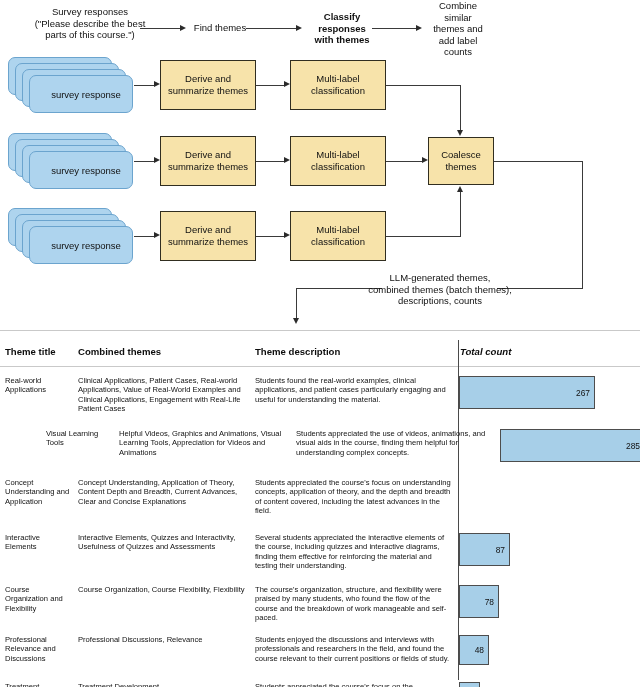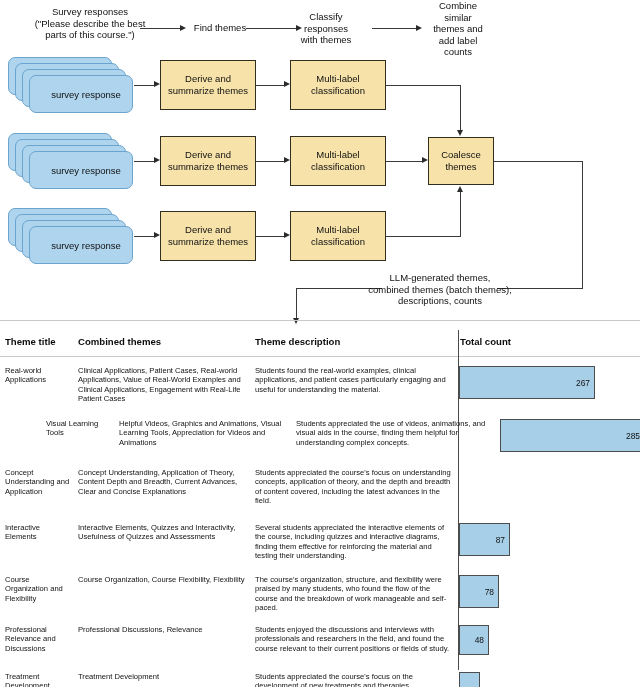--- a/index.html
+++ b/index.html
@@ -18,21 +18,21 @@
   .caption{
     position:absolute;
     font-size:9.5px;
     line-height:11.5px;
     text-align:center;
     color:#101010;
     white-space:pre-line;
   }
   .cap1{left:10px;top:6px;width:160px;}
   .cap2{left:176px;top:22px;width:88px;}
-  .cap3{left:284px;top:11px;width:84px;}
+  .cap3{left:300px;top:11px;width:84px;font-weight:bold;}
   .cap4{left:420px;top:0px;width:76px;}
 
   .stack{position:absolute;width:128px;height:62px;}
   .card{
     position:absolute;
     width:104px;height:38px;
     background:#aed4ee;
     border:1px solid #6ba4ce;
     border-radius:7px;
     box-sizing:border-box;
@@ -66,21 +66,21 @@
   .arrow.up{border-bottom:6px solid #2b2b2b;border-left:3.6px solid transparent;border-right:3.6px solid transparent;}
 
   .annot{
     position:absolute;
     font-size:9.5px;line-height:11.5px;
     text-align:center;color:#101010;
     white-space:pre-line;
   }
 
   
-  .table{position:absolute;left:0;top:320px;width:612px;height:357px;padding-left:28px;}
+  .table{position:absolute;left:0;top:330px;width:612px;height:357px;padding-left:28px;}
   .rule{position:absolute;left:0;width:640px;height:1px;background:#c9c9c9;}
   .th{
     position:absolute;
     font-size:9.6px;font-weight:bold;color:#0d0d0d;
   }
   .row{position:absolute;left:0;width:640px;}
   .cell{
     position:absolute;
     font-size:7.6px;
     line-height:9.4px;
@@ -196,21 +196,21 @@
 combined themes (batch themes),
 descriptions, counts</div>
   </div>
 
   <div class="table">
     <div class="rule" style="top:0px;"></div>
 
     <div class="th" style="left:5px;top:16px;">Theme title</div>
     <div class="th" style="left:78px;top:16px;">Combined themes</div>
     <div class="th" style="left:255px;top:16px;text-align:center;">Theme description</div>
-    <div class="th" style="left:460px;top:16px;">Total count</div>
+    <div class="th" style="left:460px;top:16px;font-style:italic;">Total count</div>
 
     <div class="rule" style="top:36px;"></div>
 
     <div class="axis"></div>
 
     <div class="row" style="top:46px;height:50px;">
       <div class="cell c-title" style="top:0;">Real-world Applications</div>
       <div class="cell c-comb" style="top:0;">Clinical Applications, Patient Cases, Real-world Applications, Value of Real-World Examples and Clinical Applications, Engagement with Real-Life Patient Cases</div>
       <div class="cell c-desc" style="top:0;">Students found the real-world examples, clinical applications, and patient cases particularly engaging and useful for understanding the material.</div>
       <div class="bar" style="left:459px;top:0px;width:136px;height:33px;">

